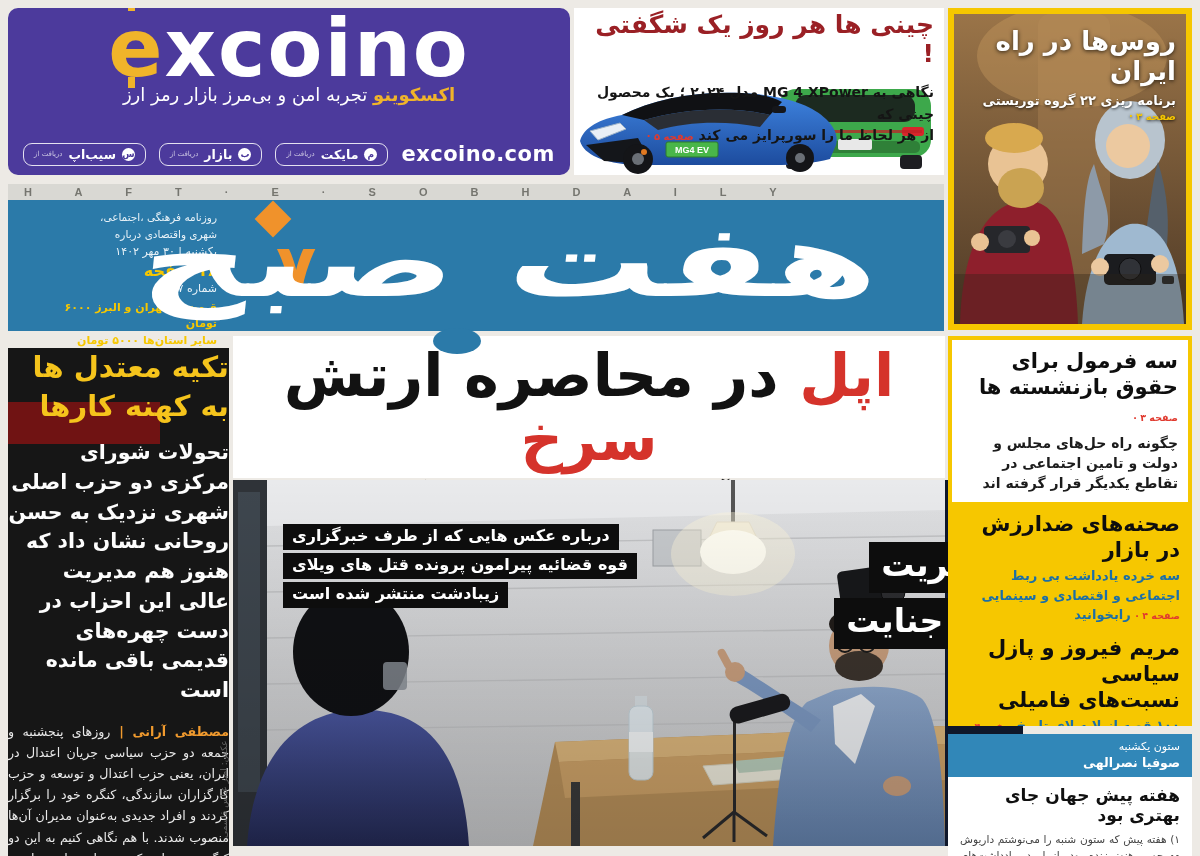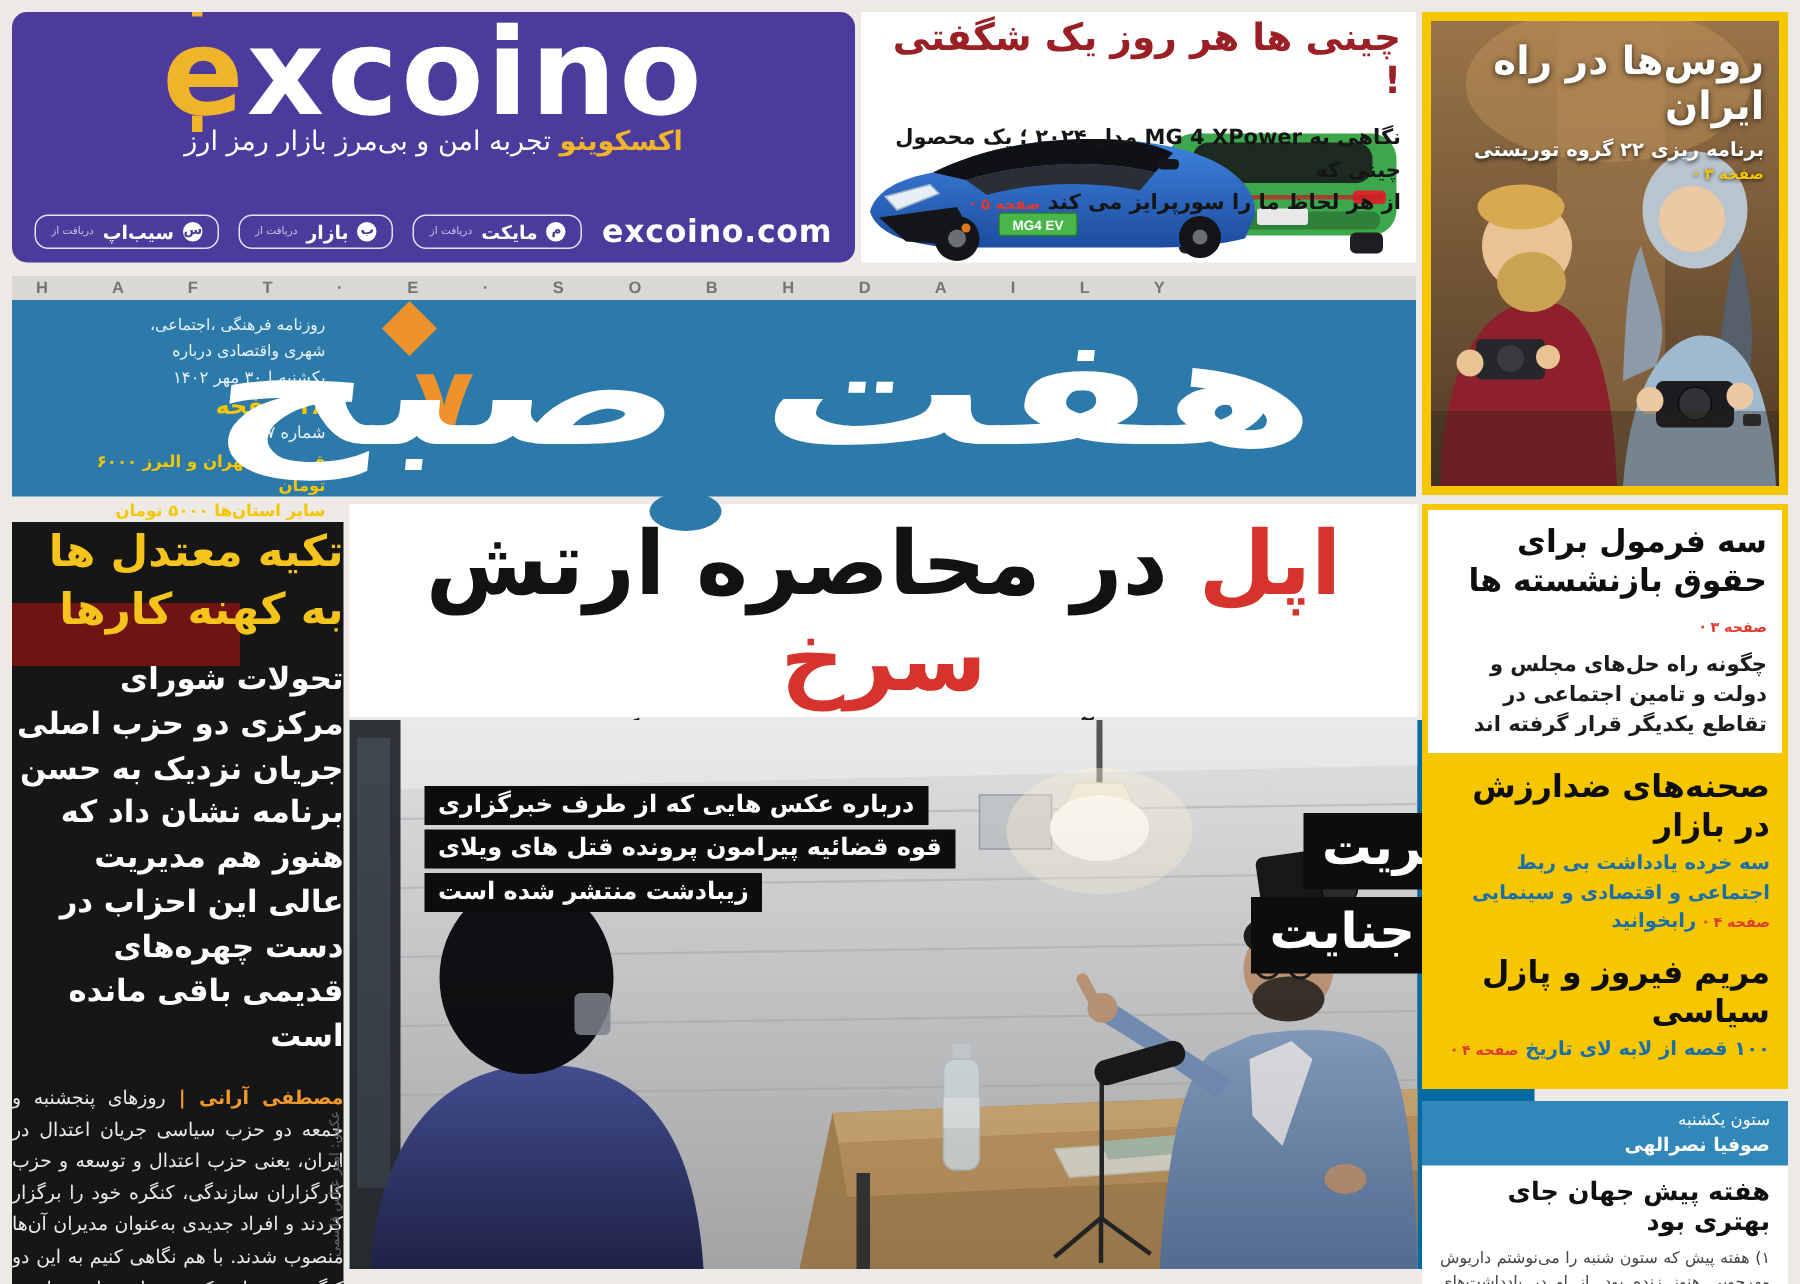--- a/index.html
+++ b/index.html
@@ -69,21 +69,21 @@
 
   
   .leftcol{left:8px;top:348px;width:221px;height:508px;background:#161616;box-sizing:border-box;overflow:hidden;}
   .lc-band{position:absolute;left:0;top:54px;width:152px;height:42px;background:#701313;}
   .lc-h{position:relative;direction:rtl;text-align:right;font-size:29px;font-weight:bold;color:#F5C41C;line-height:1.35;z-index:2;}
   .lc-deck{direction:rtl;text-align:right;font-size:20.5px;font-weight:bold;color:#fdfdfd;line-height:1.45;margin-top:12px;}
   .lc-body{direction:rtl;text-align:justify;font-size:12.6px;color:#e9e9e9;line-height:1.68;margin-top:15px;}
   .lc-by{color:#F09A2E;font-weight:bold;}
 
   
-  .photo{left:233px;top:480px;width:790px;height:366px;background:#0369a1;overflow:hidden;text-decoration:underline;}
+  .photo{left:233px;top:480px;width:790px;height:366px;background:#0f172a;overflow:hidden;text-decoration:underline;}
   .photo>svg{position:absolute;left:0;top:0;}
   .ph-cap{position:absolute;top:44px;left:50px;width:374px;direction:rtl;}
   .ph-capline{text-align:left;margin-bottom:3px;}
   .ph-capline span{display:inline-block;background:#0d0d0d;color:#fff;font-size:16px;font-weight:bold;padding:2px 9px 5px;}
   .ph-head{position:absolute;top:62px;right:10px;direction:rtl;}
   .ph-headline{text-align:right;margin-bottom:5px;}
   .ph-headline span{display:inline-block;background:#0d0d0d;color:#fff;font-size:33px;font-weight:bold;padding:3px 12px 9px;}
   .credit{position:absolute;left:219px;top:688px;height:150px;writing-mode:vertical-rl;transform:rotate(180deg);
           font-size:9px;color:#666;white-space:nowrap;}
 
@@ -246,21 +246,21 @@
     <div class="lead-h"><span class="lead-red">اپل</span><span> در محاصره ارتش </span><span class="lead-red">سرخ</span></div>
     <div class="lead-sub"><span>فروش ناامید کننده آیفون ۱۵ در سراسر جهان زنگ خطر را به صدا در آورد </span><span class="lead-ref">صفحه ۱۰</span></div>
   </div>
 
   <div class="abs leftcol">
     <div class="lc-band"></div>
     <div class="lc-h">
       <span>تکیه معتدل ها</span><br>
       <span>به کهنه کارها</span>
     </div>
-    <div class="lc-deck">تحولات شورای مرکزی دو حزب اصلی جریان نزدیک به حسن برنامه نشان داد که هنوز هم مدیریت عالی این احزاب در دست چهره‌های قدیمی باقی مانده است</div>
+    <div class="lc-deck">تحولات شورای مرکزی دو حزب اصلی شهری نزدیک به حسن روحانی نشان داد که هنوز هم مدیریت عالی این احزاب در دست چهره‌های قدیمی باقی مانده است</div>
     <div class="lc-body"><span class="lc-by">مصطفی آرانی | </span><span>روزهای پنجشنبه و جمعه دو حزب سیاسی جریان اعتدال در ایران، یعنی حزب اعتدال و توسعه و حزب کارگزاران سازندگی، کنگره خود را برگزار کردند و افراد جدیدی به‌عنوان مدیران آن‌ها منصوب شدند. با هم نگاهی کنیم به این دو کنگره و معنایی که می‌تواند برای سیاست ایران، کمتر از پنج ماه مانده به انتخابات مجلس ۱۴۰۲ داشته باشد.</span></div>
 
   </div>
 
   <div class="abs photo">
     <svg width="712" height="366" viewBox="0 0 712 366">
       <defs>
         <linearGradient id="wall" x1="0" y1="0" x2="0" y2="1">
           <stop offset="0" stop-color="#e0e1e3"></stop>
             <stop offset="1" stop-color="#c6c7c9"></stop>
@@ -356,20 +356,21 @@
       </div>
       <div class="rc-body">چگونه راه حل‌های مجلس و دولت و تامین اجتماعی در تقاطع یکدیگر قرار گرفته اند</div>
     </div>
     <div class="rc-item">
       <div class="rc-t">صحنه‌های ضدارزش در بازار</div>
       <div class="rc-sub"><span>سه خرده یادداشت بی ربط اجتماعی و اقتصادی و سینمایی </span><span class="rc-ref">صفحه ۴ ·</span><span class="rc-tail"> رابخوانید</span></div>
     </div>
     <div class="rc-item">
       <div class="rc-t">
         <span>مریم فیروز و پازل سیاسی</span><br>
+        <span>نسبت‌های فامیلی</span>
       </div>
       <div class="rc-sub"><span>۱۰۰ قصه از لابه لای تاریخ </span><span class="rc-ref">صفحه ۴ ·</span></div>
     </div>
 
   </div>
 
   <div class="abs sunday">
     <div class="sun-head">
       <div class="sun-kicker">ستون یکشنبه</div>
       <div class="sun-author">صوفیا نصرالهی</div>

